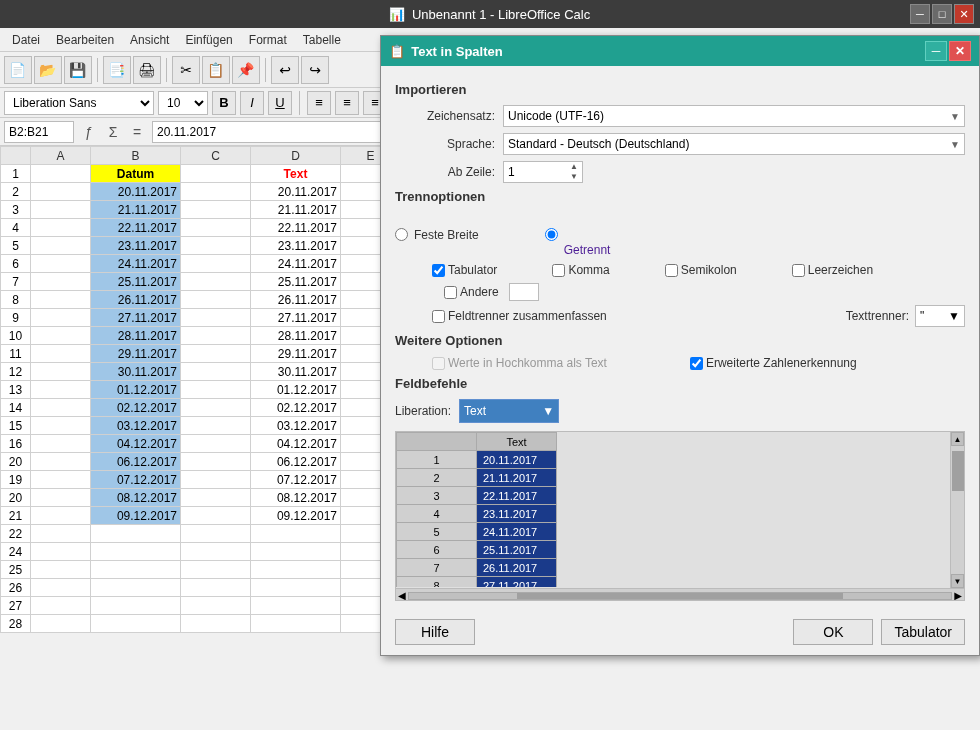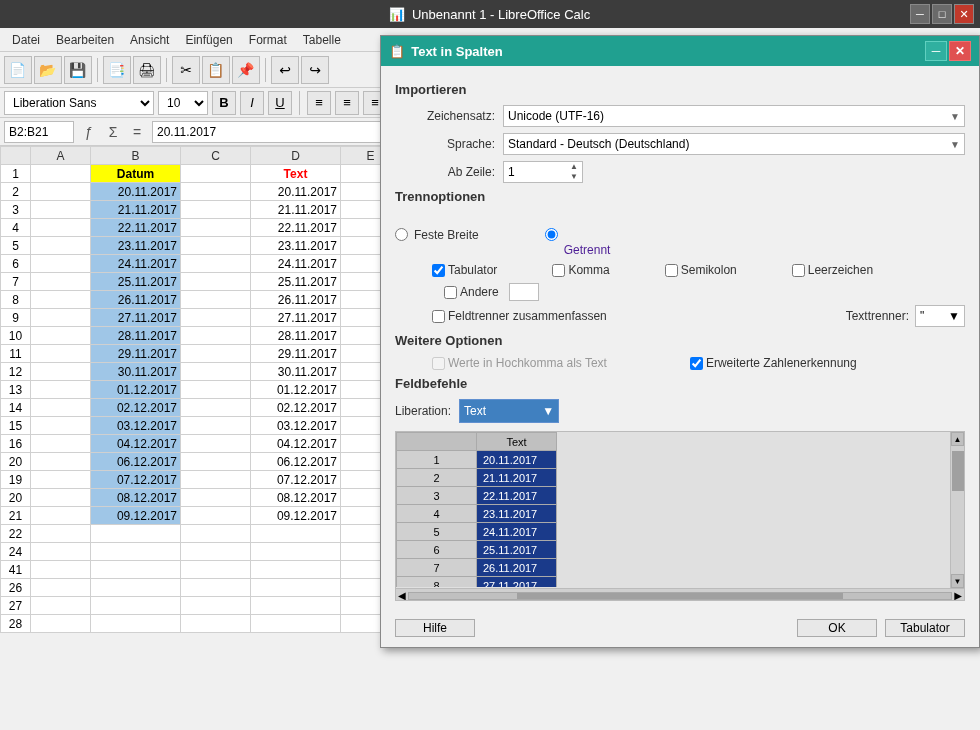--- a/index.html
+++ b/index.html
@@ -398,24 +398,24 @@
     
     .dialog-footer {
       display: flex;
       justify-content: space-between;
       align-items: center;
       padding: 8px 14px 10px;
       background: #f0f0f0;
     }
     .foot-btn {
       min-width: 80px;
-      height: 18px;
+      height: 26px;
       background: #e8e8e8;
       border: 1px solid #aaa;
-      font-size: 12px;
+      font-size: 14px;
       padding: 0 12px;
       cursor: pointer;
       display: flex; align-items: center; justify-content: center;
     }
 
     
     .preview-vscroll {
       position: absolute;
       right: 0; top: 0;
       width: 14px;
@@ -698,21 +698,21 @@
           </tr>
           <tr>
             <td class="row-header">24</td>
             <td></td>
             <td style="text-align: right;"></td>
             <td></td>
             <td></td>
             <td></td>
           </tr>
           <tr>
-            <td class="row-header">41</td>
+            <td class="row-header">25</td>
             <td></td>
             <td style="text-align: right;"></td>
             <td></td>
             <td></td>
             <td></td>
           </tr>
           <tr>
             <td class="row-header">26</td>
             <td></td>
             <td style="text-align: right;"></td>

